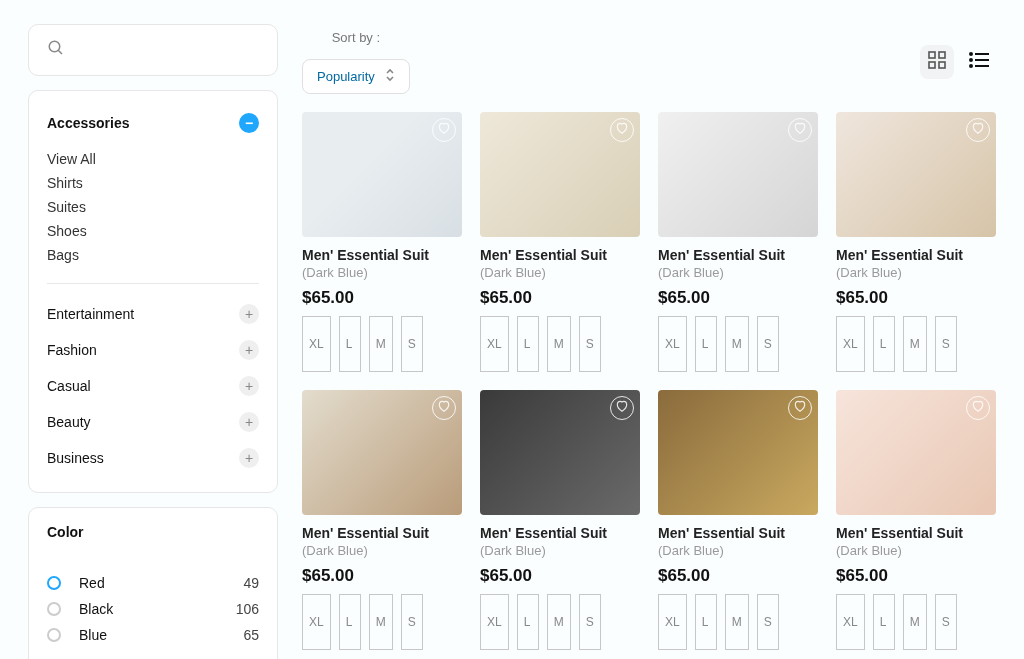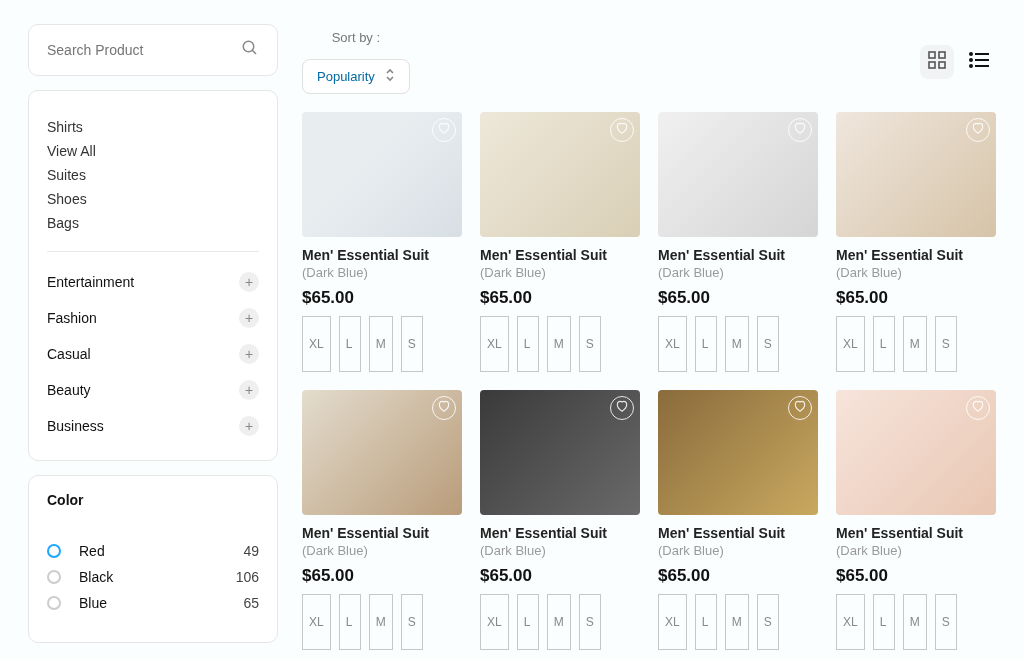--- a/index.html
+++ b/index.html
@@ -58,33 +58,36 @@
 .p11{background:linear-gradient(135deg,#3a2c24,#6b5445);}
 </style>
 </head>
 <body>
 
 <div class="page">
 
   <aside class="sidebar">
 
     <div class="box search-box">
-      <input type="text" placeholder="Search Product" style="">
       <span>
         <svg width="18" height="18" viewBox="0 0 24 24" fill="none" stroke="#888" stroke-width="2">
             <circle cx="10" cy="10" r="7"></circle>
             <line x1="20" y1="20" x2="15" y2="15"></line>
           </svg>
       </span>
     </div>
 
     <div class="box">
+      <div class="cat-head">
+        <span>Accessories</span>
+        <span class="round-btn blue">−</span>
+      </div>
       <ul class="cat-items" id="cat-items">
+          <li>View All</li>
           <li>Shirts</li>
-          <li>View All</li>
           <li>Suites</li>
           <li>Shoes</li>
           <li>Bags</li>
         </ul>
       <hr class="sep">
       <div id="cat-collapsed">
           <div class="cat-collapsed">
             <span>Entertainment</span>
             <span class="round-btn grey">+</span>
           </div>

